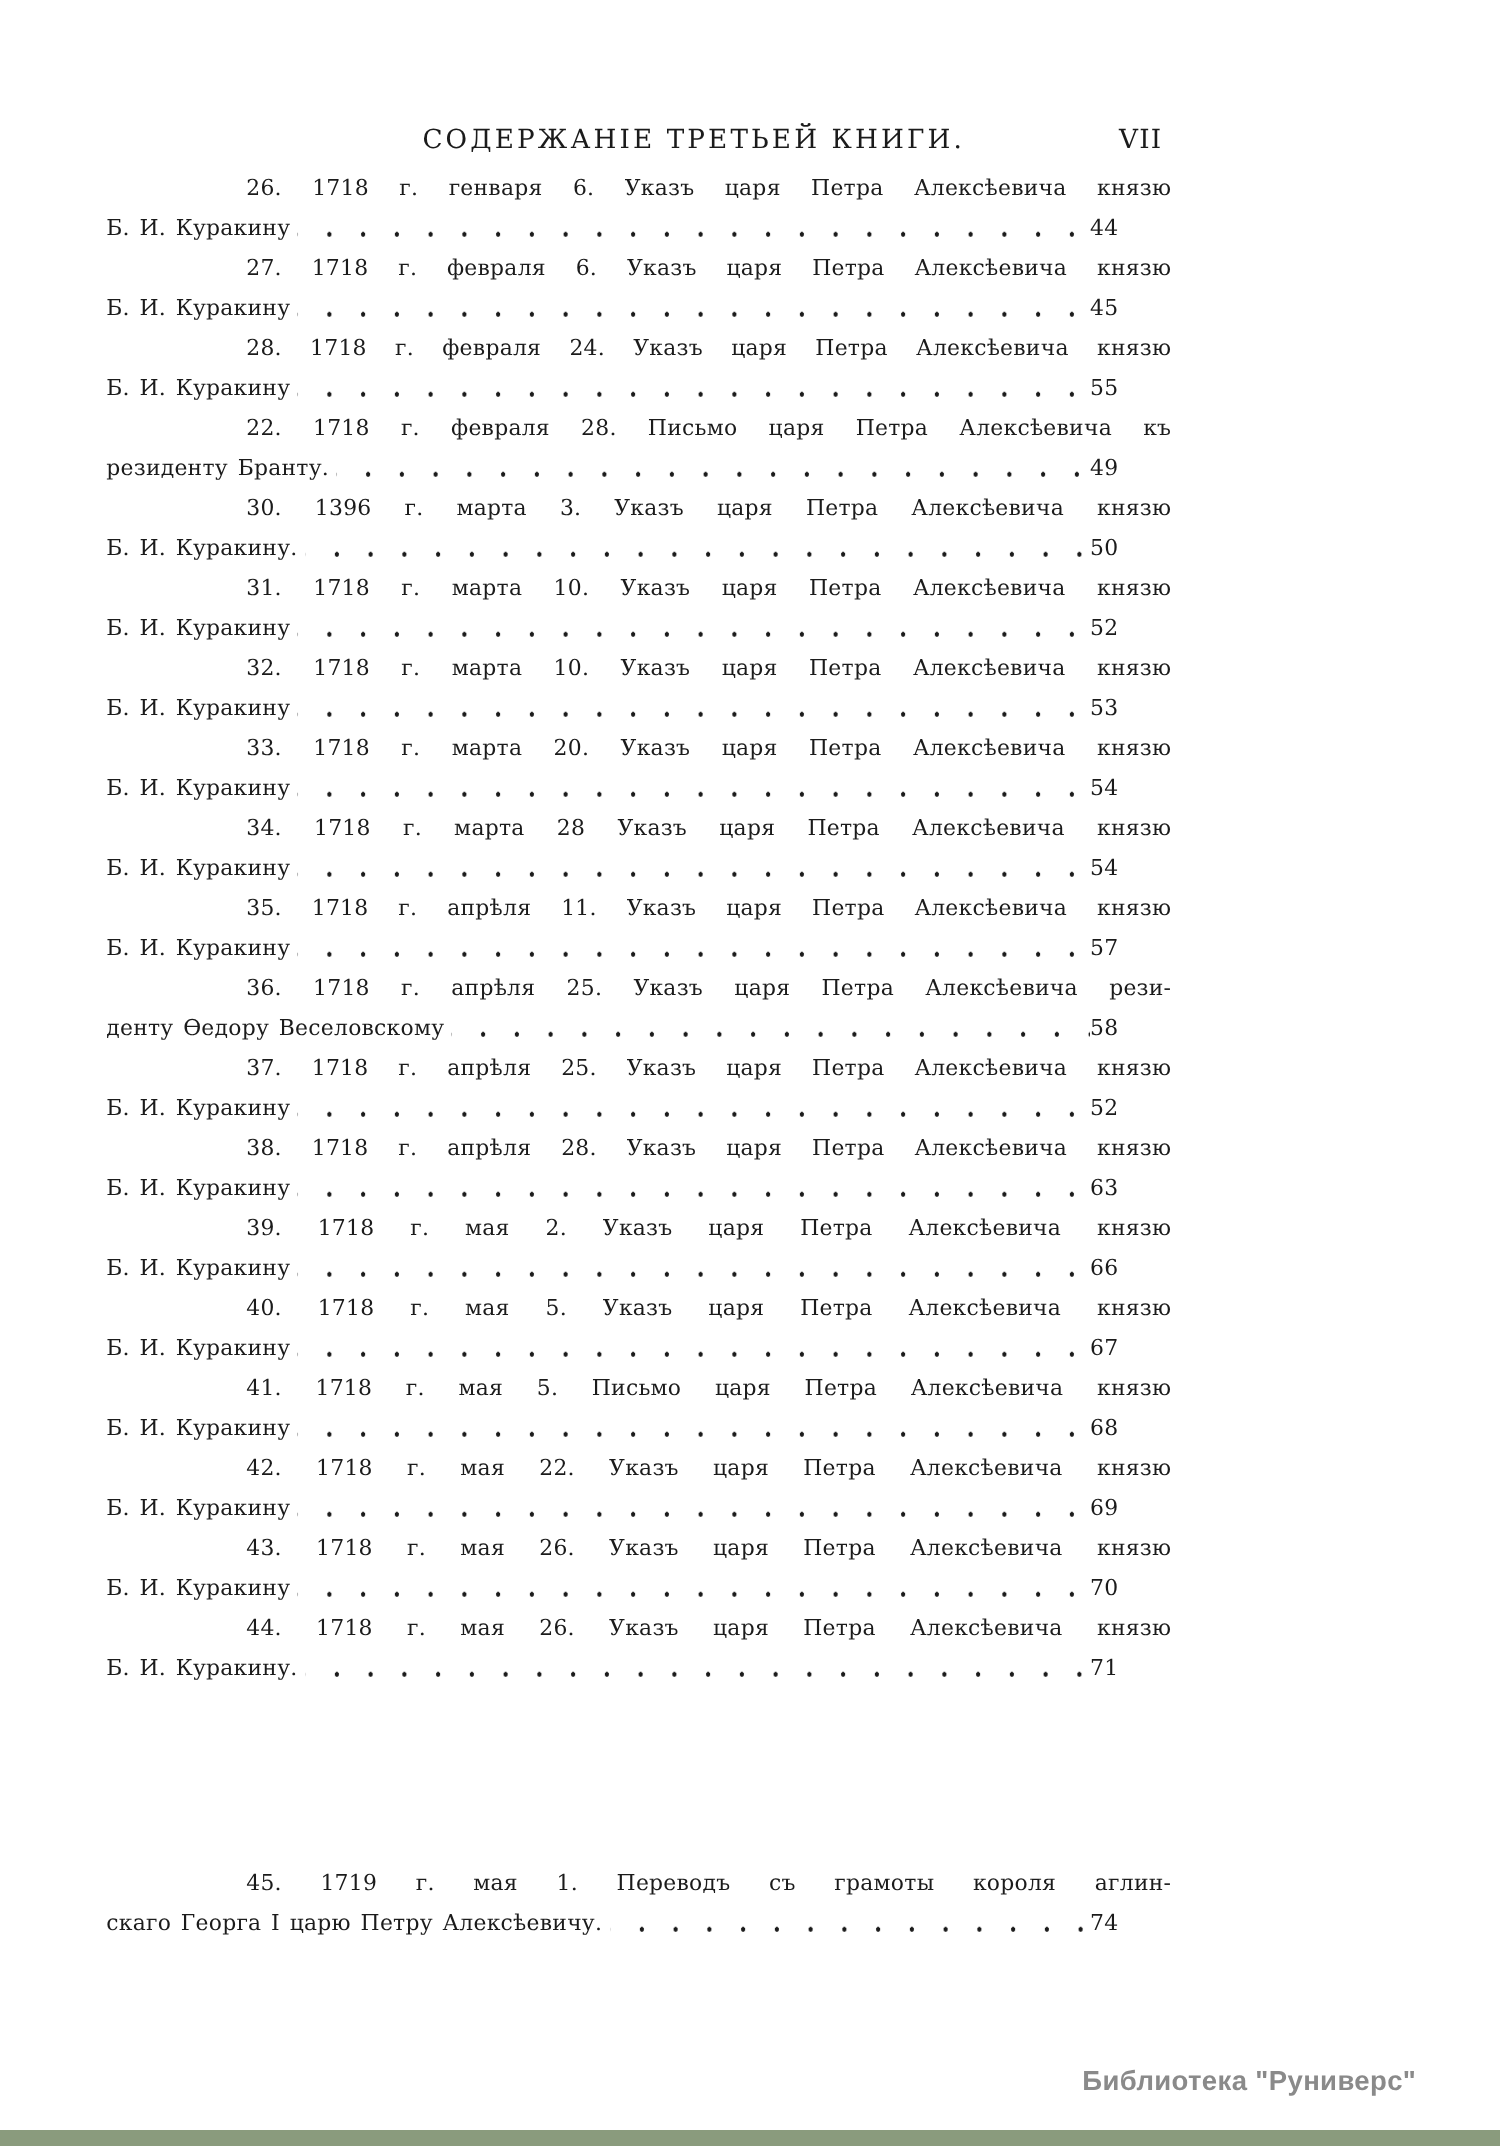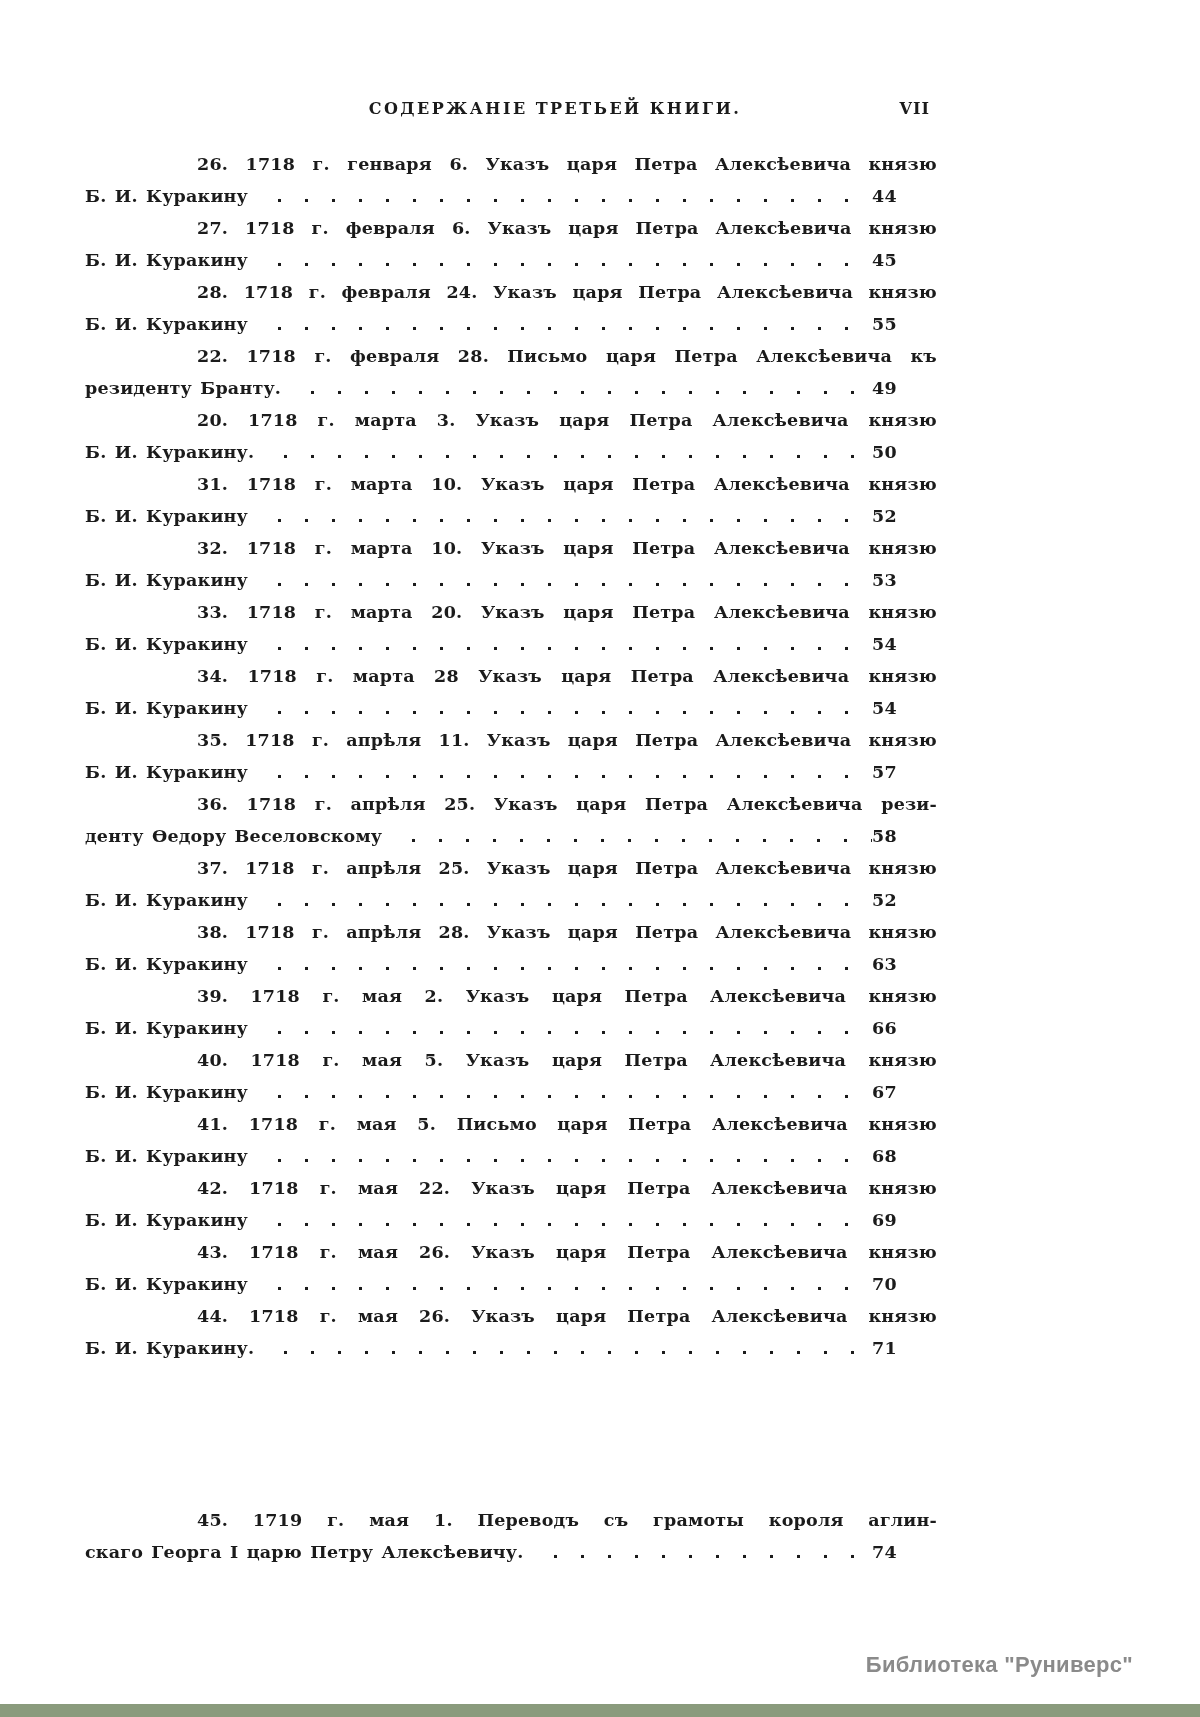--- a/index.html
+++ b/index.html
@@ -12,38 +12,37 @@
     color: #1b1b1b;
   }
   .sheet {
     position: absolute;
     left: 85px; top: 99px;
     width: 845px;
   }
   .hdr {
     position: relative;
     height: 36px;
-    font-weight: bold;
-    font-size: 16px;
+    font-weight: normal;
+    font-size: 21px;
   }
   .hdr .title {
     position: absolute;
     left: 470px;
     transform: translateX(-50%);
     white-space: nowrap;
     letter-spacing: 2.5px;
   }
   .hdr .folio {
     position: absolute;
     right: 0; top: 0;
     letter-spacing: 1px;
   }
   .toc {
-    margin-top: 13px;
-    font-weight: bold;
+    font-weight: normal;
     font-size: 17.5px;
     line-height: 32px;
     letter-spacing: 0.2px;
     word-spacing: 2px;
   }
   .entry.gap { margin-top: 140px; }
   .l1 {
     width: 740px;
     padding-left: 112px;
     text-align: justify;
@@ -125,21 +124,21 @@
   <div class="entry">
     <div class="l1"><span class="t">22. 1718 г. февраля 28. Письмо царя Петра Алексѣевича къ</span></div>
     <div class="l2">
       <span class="t2">резиденту Бранту.</span>
       <span class="leader"></span>
       <span class="pg">49</span>
     </div>
   </div>
 
   <div class="entry">
-    <div class="l1"><span class="t">20. 1718 г. марта 3. Указъ царя Петра Алексѣевича князю</span></div>
+    <div class="l1"><span class="t">30. 1396 г. марта 3. Указъ царя Петра Алексѣевича князю</span></div>
     <div class="l2">
       <span class="t2">Б. И. Куракину.</span>
       <span class="leader"></span>
       <span class="pg">50</span>
     </div>
   </div>
 
   <div class="entry">
     <div class="l1"><span class="t">31. 1718 г. марта 10. Указъ царя Петра Алексѣевича князю</span></div>
     <div class="l2">

